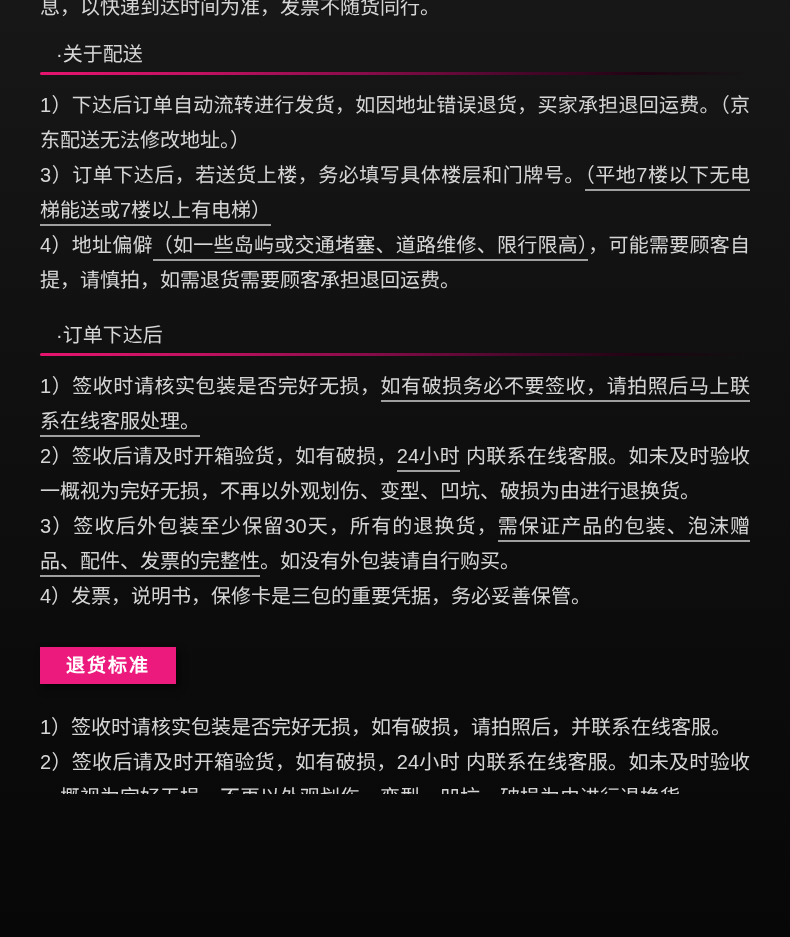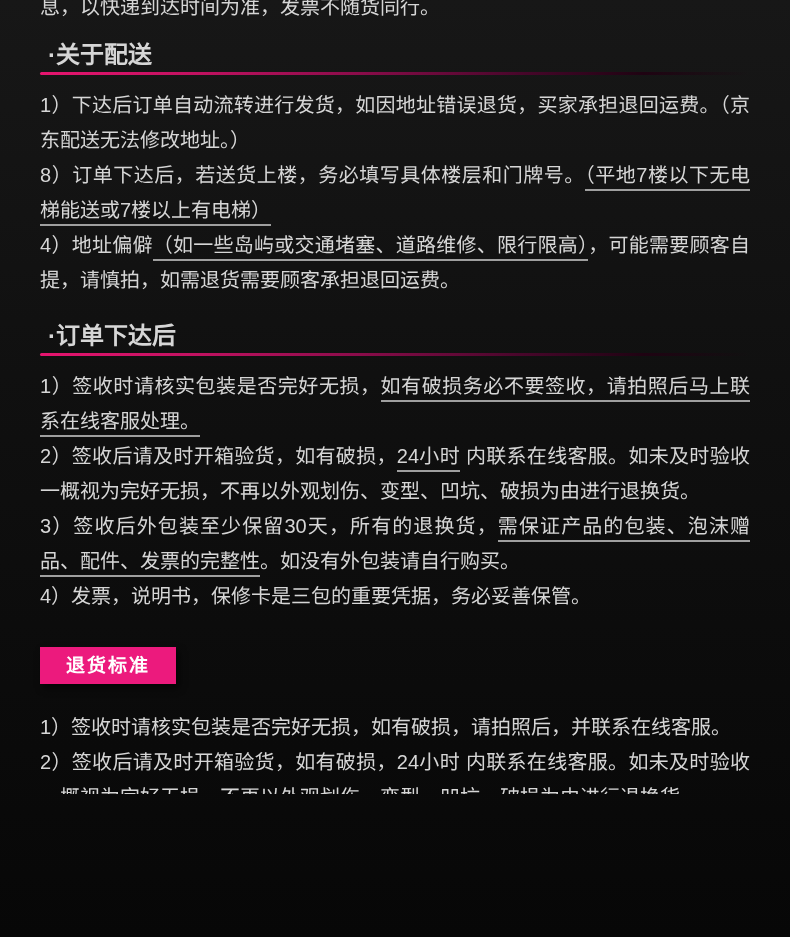--- a/index.html
+++ b/index.html
@@ -23,24 +23,24 @@
   .para {
     margin: 0;
     font-size: 20px;
     line-height: 35px;
     text-align: justify;
     color: var(--text-color);
   }
   .intro { margin-top: -10px; }
 
   .sec-head {
-    margin: 12px 0 0 8px;
-    font-size: 24px;
+    margin: 12px 0 0 16px;
+    font-size: 20px;
     line-height: 35px;
-    font-weight: 700;
+    font-weight: 400;
     color: var(--text-color);
   }
   .sec-head.gap { margin-top: 20px; }
 
   .sec-line {
     height: 3px;
     border: none;
     margin: 0 0 13px 0;
     border-radius: 2px;
     background: linear-gradient(90deg,
@@ -73,21 +73,21 @@
 <body>
 
 <div class="page">
 
   <p class="para intro"><span>息，以快递到达时间为准，发票不随货同行。</span></p>
 
   <section>
     <h2 class="sec-head">·关于配送</h2>
     <div class="sec-line"></div>
     <p class="para"><span>1）下达后订单自动流转进行发货，如因地址错误退货，买家承担退回运费。（京东配送无法修改地址。）</span></p>
-    <p class="para"><span>8）订单下达后，若送货上楼，务必填写具体楼层和门牌号。</span><span class="u">（平地7楼以下无电梯能送或7楼以上有电梯）</span></p>
+    <p class="para"><span>3）订单下达后，若送货上楼，务必填写具体楼层和门牌号。</span><span class="u">（平地7楼以下无电梯能送或7楼以上有电梯）</span></p>
     <p class="para"><span>4）地址偏僻</span><span class="u">（如一些岛屿或交通堵塞、道路维修、限行限高）</span><span>，可能需要顾客自提，请慎拍，如需退货需要顾客承担退回运费。</span></p>
   </section>
 
   <section>
     <h2 class="sec-head gap">·订单下达后</h2>
     <div class="sec-line"></div>
     <p class="para"><span>1）签收时请核实包装是否完好无损，</span><span class="u">如有破损务必不要签收，请拍照后马上联系在线客服处理。</span></p>
     <p class="para"><span>2）签收后请及时开箱验货，如有破损，</span><span class="u">24小时</span><span> 内联系在线客服。如未及时验收一概视为完好无损，不再以外观划伤、变型、凹坑、破损为由进行退换货。</span></p>
     <p class="para"><span>3）签收后外包装至少保留30天，所有的退换货，</span><span class="u">需保证产品的包装、泡沫赠品、配件、发票的完整性</span><span>。如没有外包装请自行购买。</span></p>
     <p class="para"><span>4）发票，说明书，保修卡是三包的重要凭据，务必妥善保管。</span></p>

